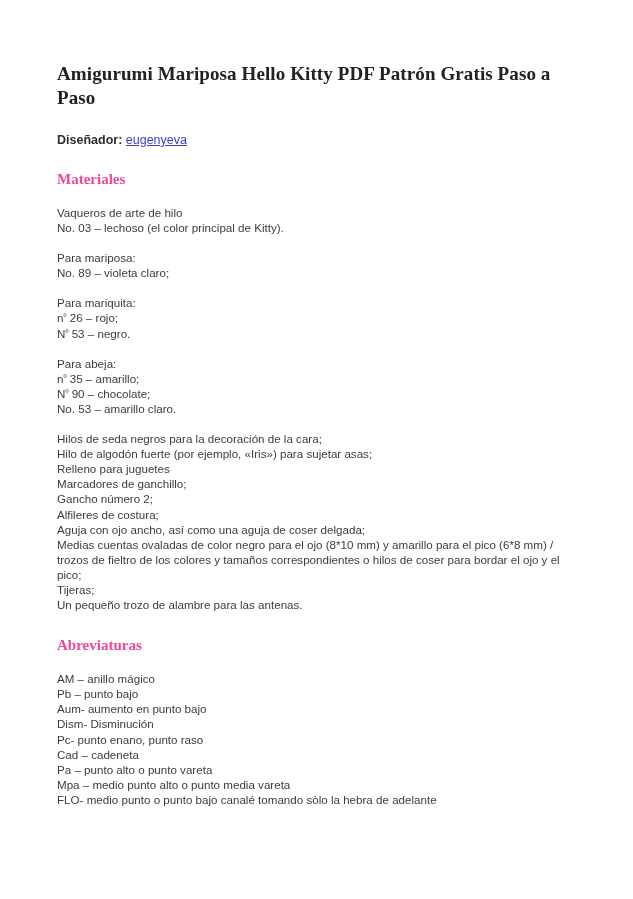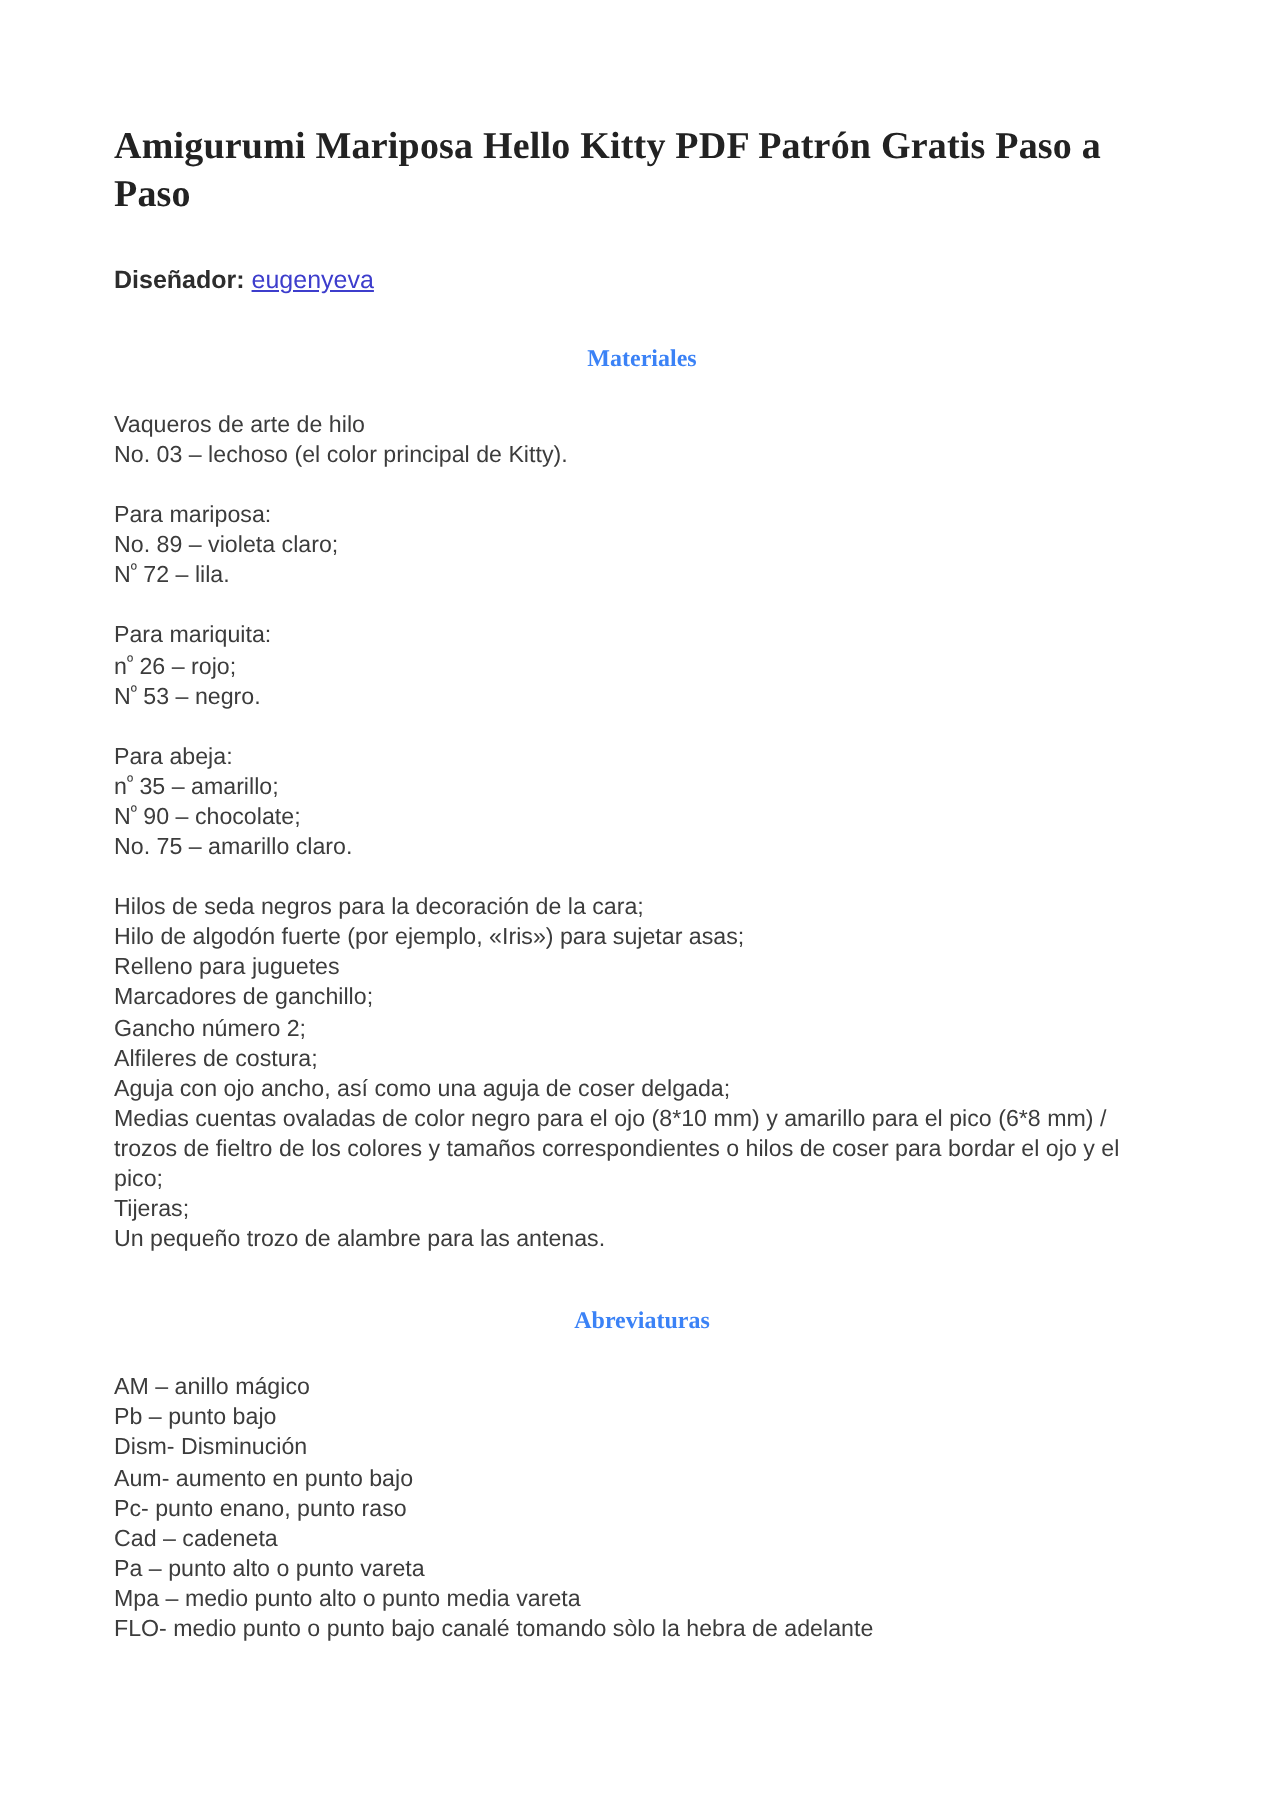--- a/index.html
+++ b/index.html
@@ -42,25 +42,24 @@
   }
   .designer-link {
     color: #3d3dcc;
     text-decoration: underline;
     font-weight: normal;
     cursor: pointer;
   }
   .section-heading {
     font-family: "Liberation Serif", serif;
     font-weight: bold;
-    font-size: 12px;
+    font-size: 15px;
     line-height: 16px;
-    color: #3b82f6;
+    color: #ec4899;
     margin: 0;
-    text-align: center;
   }
   .sec-materiales { margin-top: 23px; }
   .sec-abreviaturas { margin-top: 25px; }
 
   .block {
     font-family: "Liberation Sans", sans-serif;
     font-size: 11.6px;
     line-height: 15.1px;
     color: #3c3c3c;
     margin: 0;
@@ -91,56 +90,55 @@
   <h2 class="section-heading sec-materiales">Materiales</h2>
 
   <p class="block gap-first">
     <span class="line">Vaqueros de arte de hilo</span>
     <span class="line">No. 03 – lechoso (el color principal de Kitty).</span>
   </p>
 
   <p class="block gap">
     <span class="line">Para mariposa:</span>
     <span class="line">No. 89 – violeta claro;</span>
-    <span class="line"><span>N</span><sup class="ord">º</sup><span> 72 – lila.</span></span>
   </p>
 
   <p class="block gap">
     <span class="line">Para mariquita:</span>
     <span class="line"><span>n</span><sup class="ord">º</sup><span> 26 – rojo;</span></span>
     <span class="line"><span>N</span><sup class="ord">º</sup><span> 53 – negro.</span></span>
   </p>
 
   <p class="block gap">
     <span class="line">Para abeja:</span>
     <span class="line"><span>n</span><sup class="ord">º</sup><span> 35 – amarillo;</span></span>
     <span class="line"><span>N</span><sup class="ord">º</sup><span> 90 – chocolate;</span></span>
-    <span class="line">No. 75 – amarillo claro.</span>
+    <span class="line">No. 53 – amarillo claro.</span>
   </p>
 
   <p class="block gap">
     <span class="line">Hilos de seda negros para la decoración de la cara;</span>
     <span class="line">Hilo de algodón fuerte (por ejemplo, «Iris») para sujetar asas;</span>
     <span class="line">Relleno para juguetes</span>
     <span class="line">Marcadores de ganchillo;</span>
     <span class="line">Gancho número 2;</span>
     <span class="line">Alfileres de costura;</span>
     <span class="line">Aguja con ojo ancho, así como una aguja de coser delgada;</span>
     <span class="wrapline">Medias cuentas ovaladas de color negro para el ojo (8*10 mm) y amarillo para el pico (6*8 mm) / trozos de fieltro de los colores y tamaños correspondientes o hilos de coser para bordar el ojo y el pico;</span>
     <span class="line">Tijeras;</span>
     <span class="line">Un pequeño trozo de alambre para las antenas.</span>
   </p>
 
   <h2 class="section-heading sec-abreviaturas">Abreviaturas</h2>
 
   <p class="block gap-first">
     <span class="line">AM – anillo mágico</span>
     <span class="line">Pb – punto bajo</span>
+    <span class="line">Aum- aumento en punto bajo</span>
     <span class="line">Dism- Disminución</span>
-    <span class="line">Aum- aumento en punto bajo</span>
     <span class="line">Pc- punto enano, punto raso</span>
     <span class="line">Cad – cadeneta</span>
     <span class="line">Pa – punto alto o punto vareta</span>
     <span class="line">Mpa – medio punto alto o punto media vareta</span>
     <span class="line">FLO- medio punto o punto bajo canalé tomando sòlo la hebra de adelante</span>
   </p>
 
 </div>
 
 </body></html>

